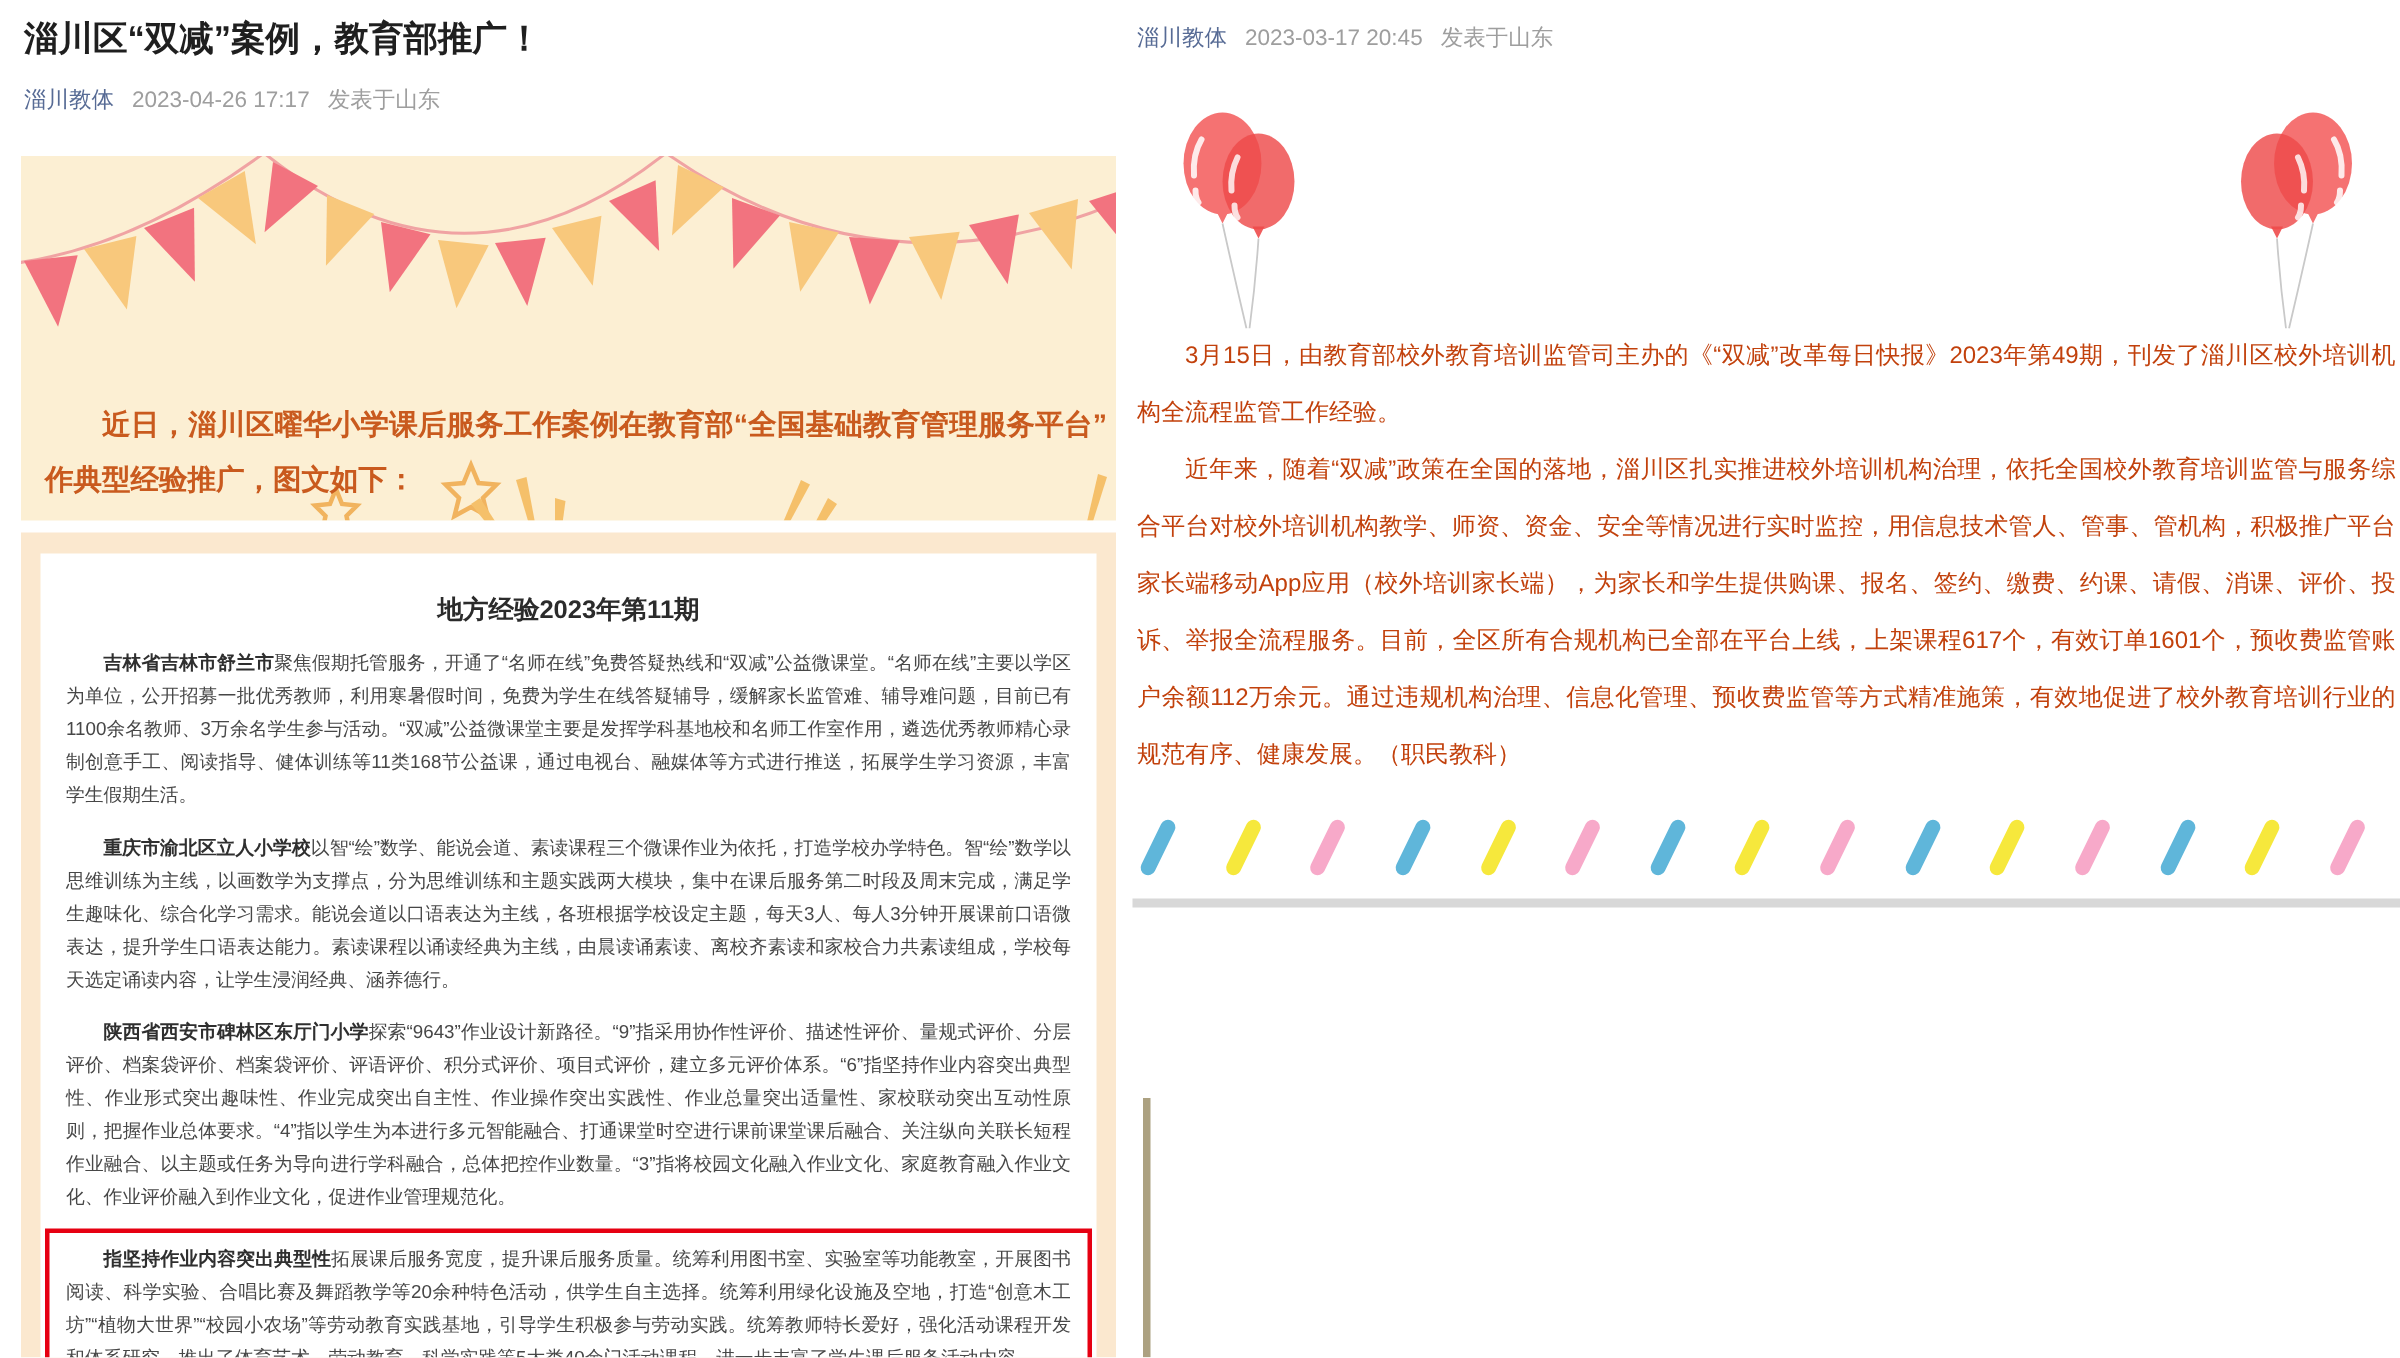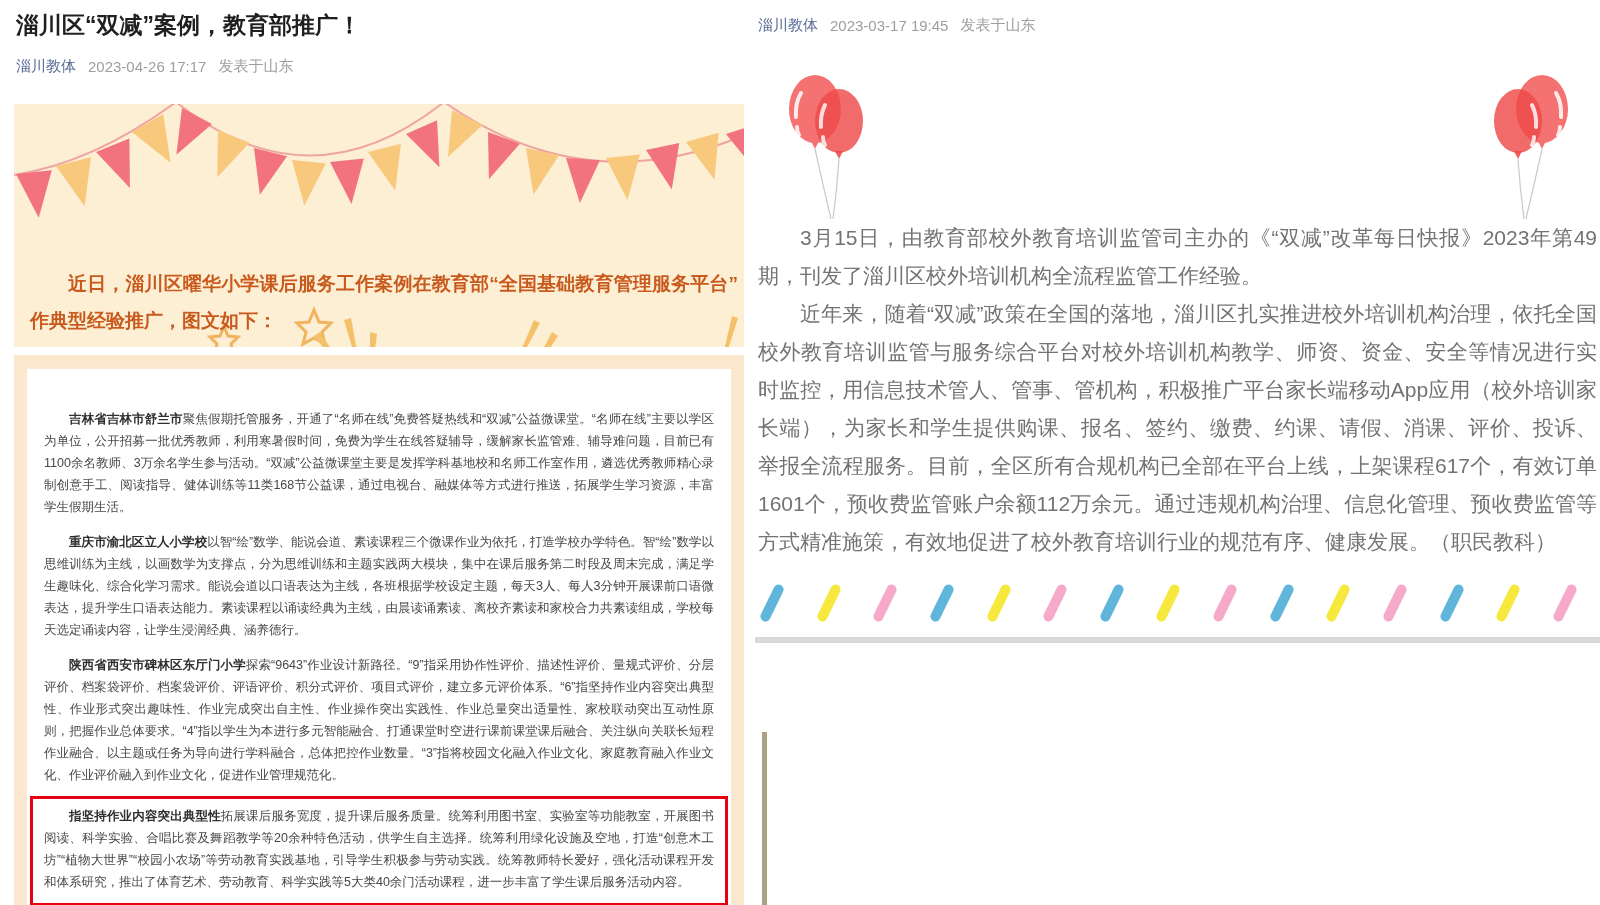--- a/index.html
+++ b/index.html
@@ -35,21 +35,21 @@
   .doc-sub   { text-align:center; font-size:12px; color:#6e6e6e; margin-top:20px; }
   .doc-p { font-size:12.5px; color:#474747; line-height:22px; text-indent:2em;
            text-align:justify; margin-top:13px; }
   .doc-p b { color:#2f2f2f; }
   .doc-p.highlight { border:3px solid #e60012; margin:10px -14px 0 -14px;
                      padding:6px 11px 10px 11px; }
 
   
   .balloon-row { display:flex; justify-content:space-between; margin:34px 30px 0 32px; height:150px; }
   .balloon-group.mirror { transform:scaleX(-1); }
-  .body-p { font-size:21px; color:#737373; line-height:38px; text-indent:2em;
+  .body-p { font-size:16px; color:#c2410c; line-height:38px; text-indent:2em;
             text-align:justify; margin:0 3px 0 3px; }
   .body-p + .body-p { }
   .panel.right .body-p:first-of-type { margin-top:0; }
 
   
   .slashes { display:flex; justify-content:space-between; margin:22px 30px 0 12px; height:42px; }
   .slash { width:10px; height:40px; border-radius:6px; transform:rotate(26deg); }
   .slash.c0 { background:#5fb6da; }
   .slash.c1 { background:#f6e83c; }
   .slash.c2 { background:#f7a9c9; }
@@ -127,32 +127,33 @@
         </g>
         <g stroke="#f1b35e" fill="none" stroke-width="3">
           <path d="M 724 252 l 4 10 10 1 -7 7 2 10 -9 -5 -9 5 2 -10 -7 -7 10 -1 z"></path>
         </g>
       </svg>
       <p class="banner-text">近日，淄川区曜华小学课后服务工作案例在教育部“全国基础教育管理服务平台”作典型经验推广，图文如下：</p>
     </div>
 
     <div class="doc">
       <div class="doc-inner">
+        <h2 class="doc-title">地方经验2023年第11期</h2>
         <p class="doc-p"><b>吉林省吉林市舒兰市</b><span>聚焦假期托管服务，开通了“名师在线”免费答疑热线和“双减”公益微课堂。“名师在线”主要以学区为单位，公开招募一批优秀教师，利用寒暑假时间，免费为学生在线答疑辅导，缓解家长监管难、辅导难问题，目前已有1100余名教师、3万余名学生参与活动。“双减”公益微课堂主要是发挥学科基地校和名师工作室作用，遴选优秀教师精心录制创意手工、阅读指导、健体训练等11类168节公益课，通过电视台、融媒体等方式进行推送，拓展学生学习资源，丰富学生假期生活。</span></p>
         <p class="doc-p"><b>重庆市渝北区立人小学校</b><span>以智“绘”数学、能说会道、素读课程三个微课作业为依托，打造学校办学特色。智“绘”数学以思维训练为主线，以画数学为支撑点，分为思维训练和主题实践两大模块，集中在课后服务第二时段及周末完成，满足学生趣味化、综合化学习需求。能说会道以口语表达为主线，各班根据学校设定主题，每天3人、每人3分钟开展课前口语微表达，提升学生口语表达能力。素读课程以诵读经典为主线，由晨读诵素读、离校齐素读和家校合力共素读组成，学校每天选定诵读内容，让学生浸润经典、涵养德行。</span></p>
         <p class="doc-p"><b>陕西省西安市碑林区东厅门小学</b><span>探索“9643”作业设计新路径。“9”指采用协作性评价、描述性评价、量规式评价、分层评价、档案袋评价、档案袋评价、评语评价、积分式评价、项目式评价，建立多元评价体系。“6”指坚持作业内容突出典型性、作业形式突出趣味性、作业完成突出自主性、作业操作突出实践性、作业总量突出适量性、家校联动突出互动性原则，把握作业总体要求。“4”指以学生为本进行多元智能融合、打通课堂时空进行课前课堂课后融合、关注纵向关联长短程作业融合、以主题或任务为导向进行学科融合，总体把控作业数量。“3”指将校园文化融入作业文化、家庭教育融入作业文化、作业评价融入到作业文化，促进作业管理规范化。</span></p>
         <p class="doc-p highlight"><b>指坚持作业内容突出典型性</b><span>拓展课后服务宽度，提升课后服务质量。统筹利用图书室、实验室等功能教室，开展图书阅读、科学实验、合唱比赛及舞蹈教学等20余种特色活动，供学生自主选择。统筹利用绿化设施及空地，打造“创意木工坊”“植物大世界”“校园小农场”等劳动教育实践基地，引导学生积极参与劳动实践。统筹教师特长爱好，强化活动课程开发和体系研究，推出了体育艺术、劳动教育、科学实践等5大类40余门活动课程，进一步丰富了学生课后服务活动内容。</span></p>
       </div>
     </div>
   </section>
 
   <section class="panel right">
     <div class="byline">
       <a class="author">淄川教体</a>
-      <span class="meta">2023-03-17 19:45</span>
+      <span class="meta">2023-03-17 20:45</span>
       <span class="meta">发表于山东</span>
     </div>
 
     <div class="balloon-row">
       <svg class="balloon-group" width="82" height="150" viewBox="0 0 82 150">
         <ellipse cx="28" cy="40" rx="26" ry="34" fill="#f57272"></ellipse>
         <polygon points="24,72 32,72 28,80" fill="#f57272"></polygon>
         <ellipse cx="52" cy="52" rx="24" ry="32" fill="#ee4b4b" opacity="0.82"></ellipse>
         <polygon points="48,82 56,82 52,90" fill="#ee4b4b" opacity="0.9"></polygon>
         <path d="M 14 24 Q 8 34 9 48" stroke="#ffffff" stroke-width="4" fill="none" stroke-linecap="round" opacity="0.85"></path>

